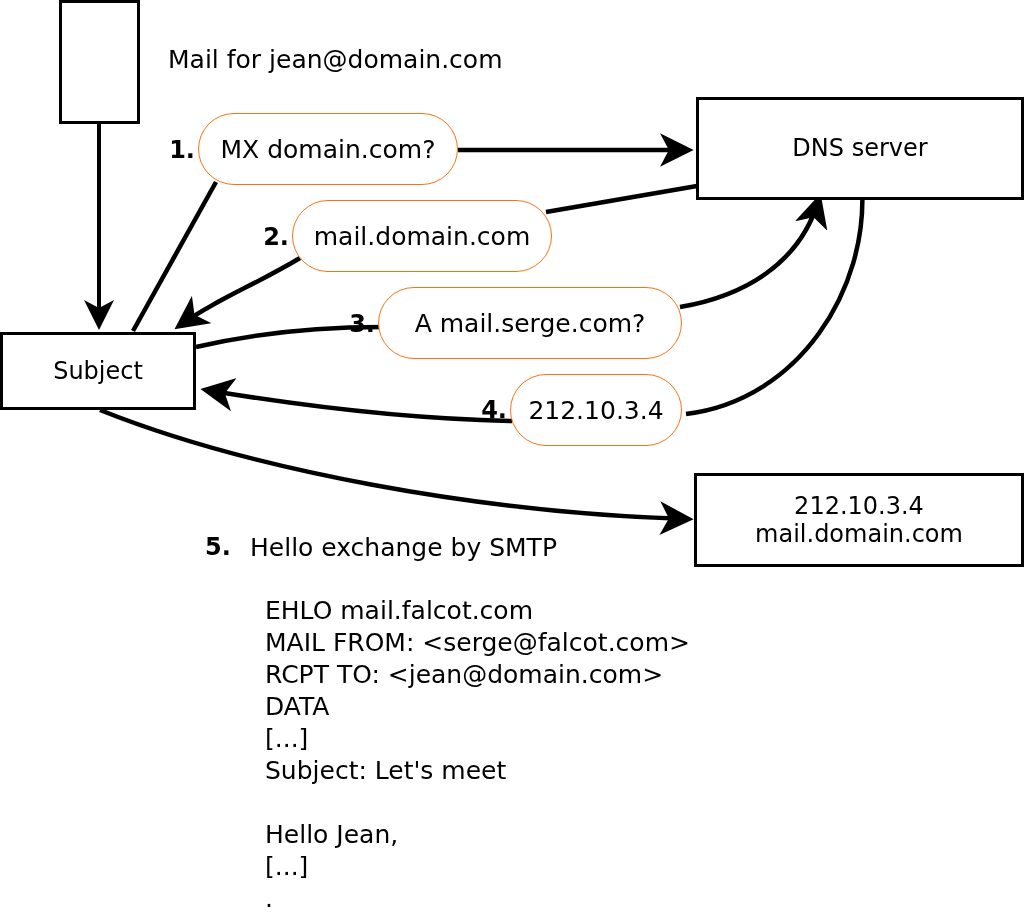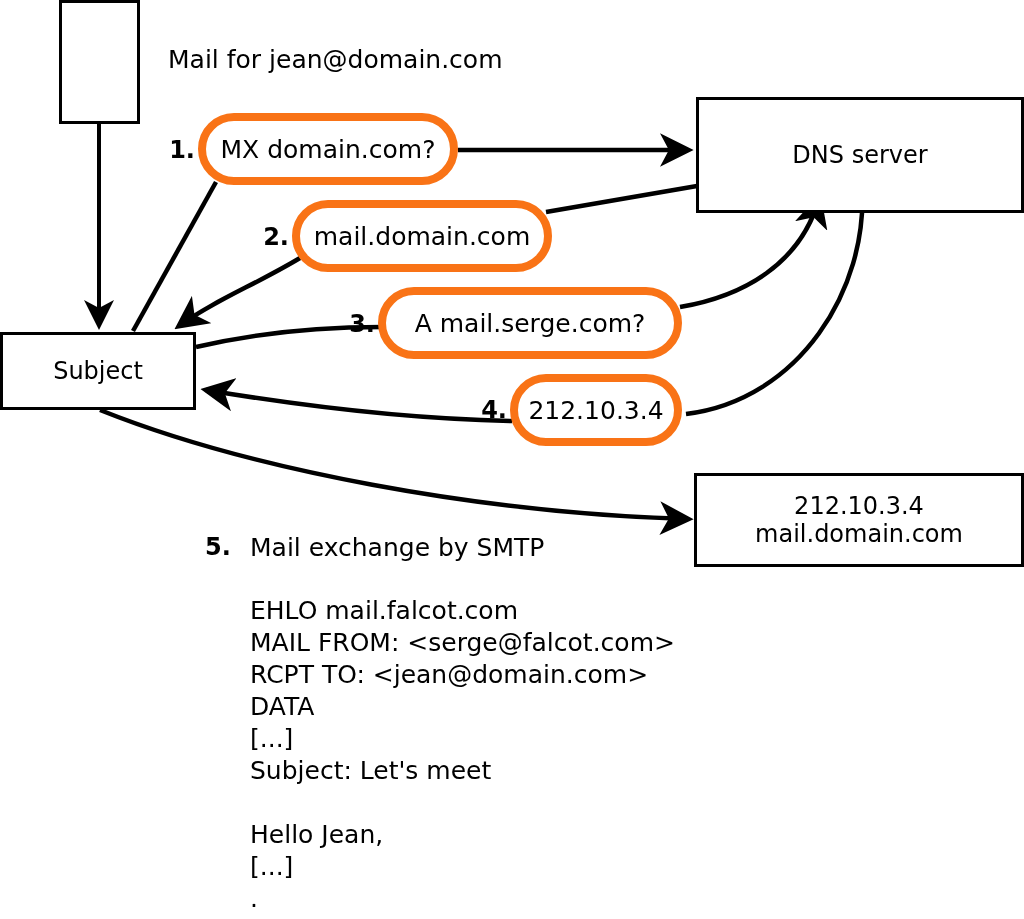--- a/index.html
+++ b/index.html
@@ -37,21 +37,21 @@
     flex-direction: column;
     align-items: center;
     justify-content: center;
     font-size: 24px;
     line-height: 1.18;
     text-align: center;
   }
   .bubble {
     position: absolute;
     box-sizing: border-box;
-    border: 8px solid #f97316;
+    border: 1px solid #f97316;
     background: #fff;
     border-radius: 40px;
     display: flex;
     align-items: center;
     justify-content: center;
     font-size: 25px;
     white-space: nowrap;
   }
   .step-num {
     position: absolute;
@@ -63,21 +63,21 @@
     position: absolute;
     font-size: 25px;
     white-space: nowrap;
   }
   .smtp-block {
     position: absolute;
     font-size: 25px;
     line-height: 32px;
     white-space: pre;
   }
-  .smtp-line { display: block; height: 32px; }
+  .smtp-line { display: block; height: 32px; margin-left: 15px; }
   .step5-num {
     position: absolute;
     font-size: 24px;
     font-weight: bold;
   }
 </style>
 </head>
 <body>
 
 <div id="canvas">
@@ -113,21 +113,21 @@
   <div class="node-box" style="left:59px; top:0px; width:81px; height:124px;">
     <span></span>
   </div>
 
   <div class="plain-text" style="left:168px; top:45px;">Mail for jean@domain.com</div>
 
   <div class="node-box" style="left:0px; top:332px; width:196px; height:78px;">
     <span>Subject</span>
   </div>
 
-  <div class="node-box" style="left:696px; top:97px; width:328px; height:116px;">
+  <div class="node-box" style="left:696px; top:97px; width:328px; height:103px;">
     <span>DNS server</span>
   </div>
 
   <div class="node-box" style="left:694px; top:473px; width:330px; height:94px;">
     <span>212.10.3.4</span>
     <span>mail.domain.com</span>
   </div>
 
   <div class="step-num" style="left:155px; top:136px; width:40px;">1.</div>
   <div class="bubble" style="left:198px; top:113px; width:260px; height:72px;">
@@ -143,17 +143,17 @@
   <div class="bubble" style="left:378px; top:287px; width:304px; height:72px;">
     <span>A mail.serge.com?</span>
   </div>
 
   <div class="step-num" style="left:467px; top:396px; width:40px;">4.</div>
   <div class="bubble" style="left:510px; top:374px; width:172px; height:72px;">
     <span>212.10.3.4</span>
   </div>
 
   <div class="step5-num" style="left:205px; top:533px;">5.</div>
-  <div class="plain-text" style="left:250px; top:533px;">Mail exchange by SMTP</div>
+  <div class="plain-text" style="left:250px; top:533px;">Hello exchange by SMTP</div>
 
   <div class="smtp-block" style="left:250px; top:595px;"><span class="smtp-line">EHLO mail.falcot.com</span><span class="smtp-line">MAIL FROM: &lt;serge@falcot.com&gt;</span><span class="smtp-line">RCPT TO: &lt;jean@domain.com&gt;</span><span class="smtp-line">DATA</span><span class="smtp-line">[...]</span><span class="smtp-line">Subject: Let's meet</span><span class="smtp-line">&nbsp;</span><span class="smtp-line">Hello Jean,</span><span class="smtp-line">[...]</span><span class="smtp-line">.</span></div>
 
 </div>
 
 </body></html>

